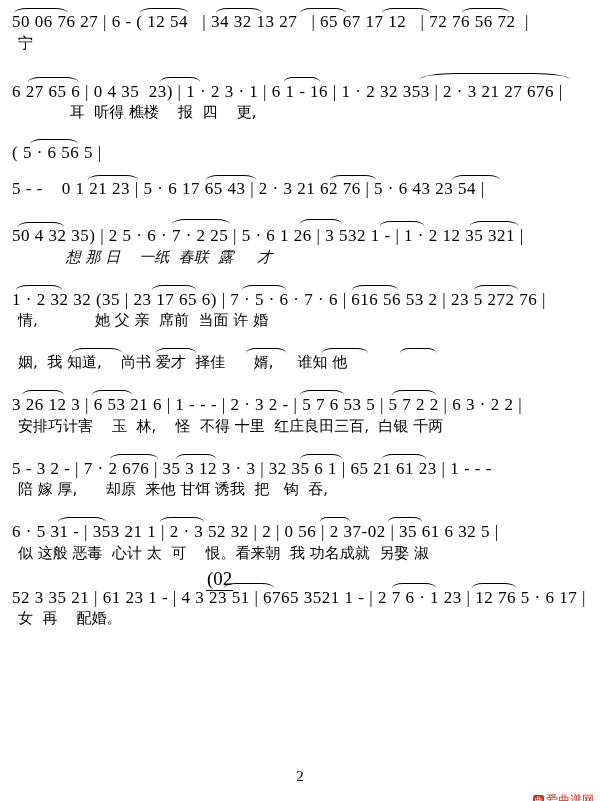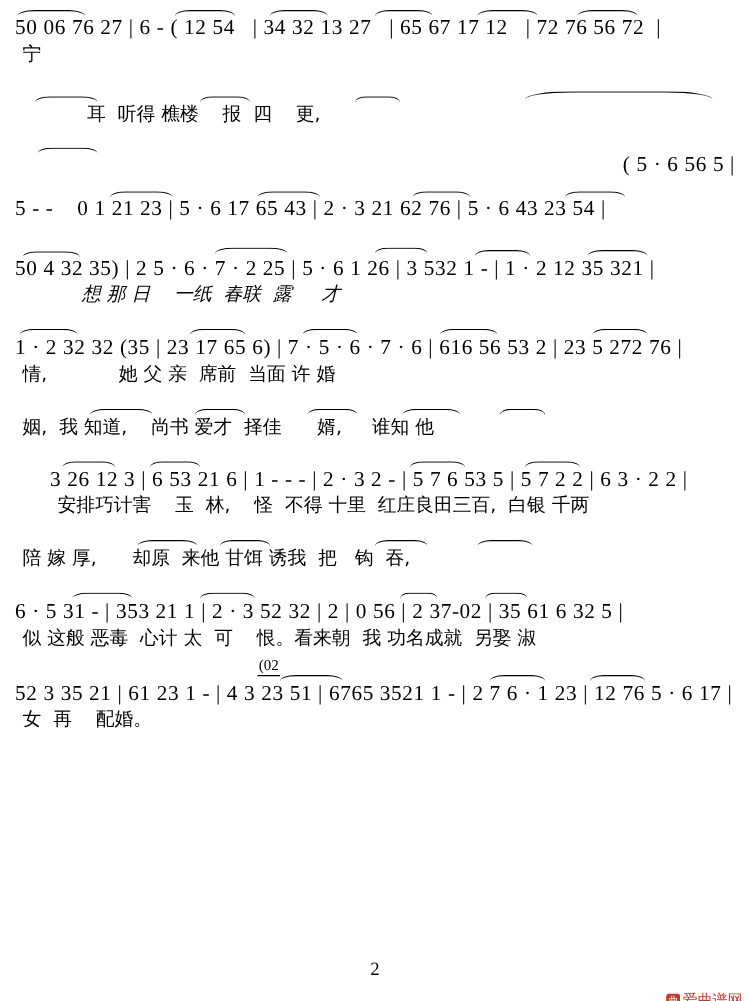--- a/index.html
+++ b/index.html
@@ -91,29 +91,30 @@
       <div class="curve" style="left:140px;top:-4px;width:48px;"></div>
       <div class="curve" style="left:216px;top:-4px;width:46px;"></div>
       <div class="curve" style="left:300px;top:-4px;width:46px;"></div>
       <div class="curve" style="left:382px;top:-4px;width:48px;"></div>
       <div class="curve" style="left:462px;top:-4px;width:48px;"></div>
     </div>
   </div>
 
   <div class="row" style="margin-top:30px;">
     <div class="line">
+      <div class="notes">6 27 65 6 | 0 4 35  23) | 1 · 2 3 · 1 | 6 1 - 16 | 1 · 2 32 353 | 2 · 3 21 27 676 |</div>
       <div class="lyrics" style="padding-left:10px;">          耳  听得 樵楼    报  四    更,</div>
       <div class="curve" style="left:28px;top:-5px;width:50px;"></div>
       <div class="curve" style="left:160px;top:-5px;width:40px;"></div>
       <div class="curve" style="left:284px;top:-5px;width:36px;"></div>
       <div class="curve" style="left:420px;top:-9px;width:150px;height:12px;"></div>
     </div>
   </div>
 
-  <div class="row" style="margin-top:22px;text-align:right;">
+  <div class="row" style="margin-top:22px;">
     <div class="line">
       <div class="notes">( 5 · 6 56 5 |</div>
       <div class="curve" style="left:30px;top:-4px;width:48px;"></div>
     </div>
   </div>
 
   <div class="row" style="margin-top:16px;">
     <div class="line">
       <div class="notes">5 - -    0 1 21 23 | 5 · 6 17 65 43 | 2 · 3 21 62 76 | 5 · 6 43 23 54 |</div>
       <div class="curve" style="left:88px;top:-4px;width:50px;"></div>
@@ -151,33 +152,34 @@
     <div class="line">
       <div class="lyrics" style="padding-left:6px;">姻,  我 知道,    尚书 爱才  择佳      婿,     谁知 他</div>
       <div class="curve" style="left:72px;top:-5px;width:50px;"></div>
       <div class="curve" style="left:156px;top:-5px;width:40px;"></div>
       <div class="curve" style="left:246px;top:-5px;width:40px;"></div>
       <div class="curve" style="left:322px;top:-5px;width:46px;"></div>
       <div class="curve" style="left:400px;top:-5px;width:36px;"></div>
     </div>
   </div>
 
-  <div class="row" style="margin-top:24px;margin-left:28px;">
+  <div class="row" style="margin-top:24px;">
     <div class="line">
       <div class="notes">3 26 12 3 | 6 53 21 6 | 1 - - - | 2 · 3 2 - | 5 7 6 53 5 | 5 7 2 2 | 6 3 · 2 2 |</div>
       <div class="lyrics" style="padding-left:6px;">安排巧计害    玉  林,    怪  不得 十里  红庄良田三百,  白银 千两</div>
       <div class="curve" style="left:22px;top:-5px;width:42px;"></div>
       <div class="curve" style="left:92px;top:-5px;width:40px;"></div>
       <div class="curve" style="left:300px;top:-5px;width:44px;"></div>
       <div class="curve" style="left:392px;top:-5px;width:44px;"></div>
     </div>
   </div>
 
   <div class="row" style="margin-top:24px;">
     <div class="line">
+      <div class="notes">5 - 3 2 - | 7 · 2 676 | 35 3 12 3 · 3 | 32 35 6 1 | 65 21 61 23 | 1 - - -</div>
       <div class="lyrics" style="padding-left:6px;">陪 嫁 厚,      却原  来他 甘饵 诱我  把   钩  吞,</div>
       <div class="curve" style="left:110px;top:-5px;width:48px;"></div>
       <div class="curve" style="left:176px;top:-5px;width:40px;"></div>
       <div class="curve" style="left:300px;top:-5px;width:42px;"></div>
       <div class="curve" style="left:382px;top:-5px;width:44px;"></div>
     </div>
   </div>
 
   <div class="row" style="margin-top:24px;">
     <div class="line">
@@ -187,21 +189,21 @@
       <div class="curve" style="left:160px;top:-5px;width:44px;"></div>
       <div class="curve" style="left:320px;top:-5px;width:30px;"></div>
       <div class="curve" style="left:388px;top:-5px;width:34px;"></div>
     </div>
   </div>
 
   <div class="row" style="margin-top:26px;">
     <div class="line">
       <div class="notes" style="position:relative;">52 3 35 21 | 61 23 1 - | 4 3 23 51 | 6765 3521 1 - | 2 7 6 · 1 23 | 12 76 5 · 6 17 |</div>
       <div class="lyrics" style="padding-left:6px;">女  再    配婚。</div>
-      <div style="position:absolute;left:206px;top:-20px;font-size:12px;border-bottom:1px solid #000;padding:0 1px;">(02</div>
+      <div style="position:absolute;left:206px;top:-20px;font-size:19px;border-bottom:1px solid #000;padding:0 1px;">(02</div>
       <div class="curve" style="left:224px;top:-5px;width:50px;"></div>
       <div class="curve" style="left:392px;top:-5px;width:44px;"></div>
       <div class="curve" style="left:472px;top:-5px;width:44px;"></div>
     </div>
   </div>
 
   <div class="pagenum">2</div>
 
   <div class="watermark">
     <span class="wm-badge">曲</span><span>爱曲谱网</span>

